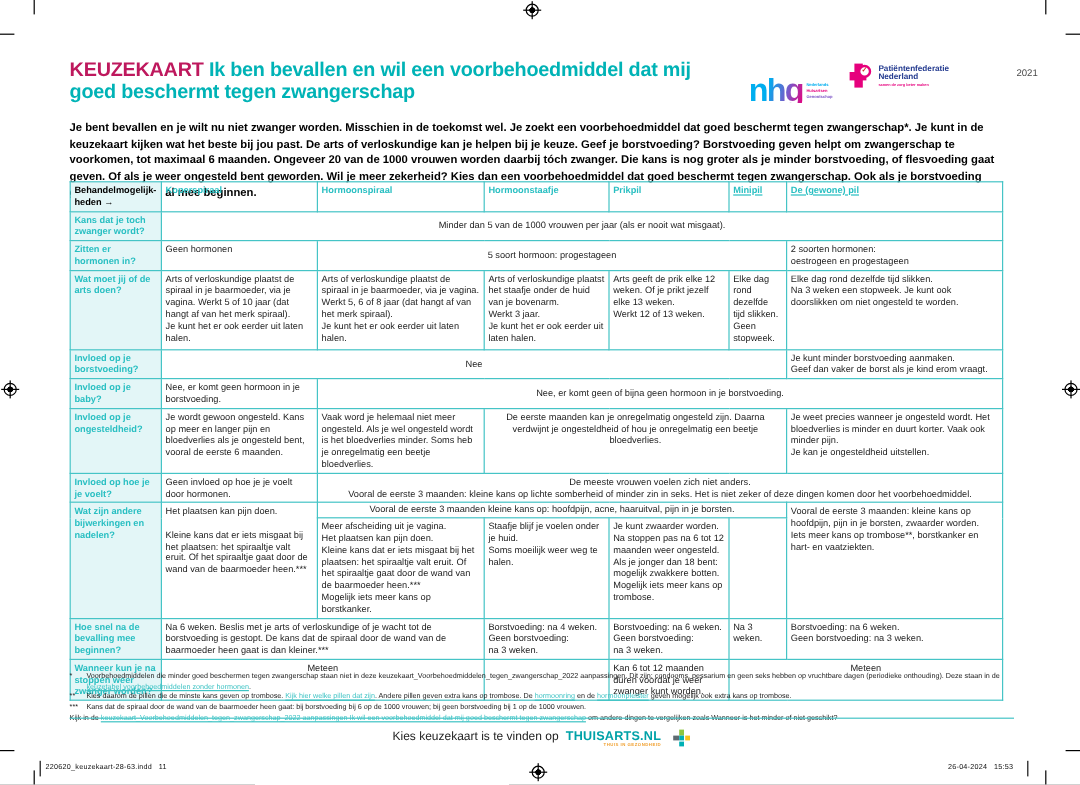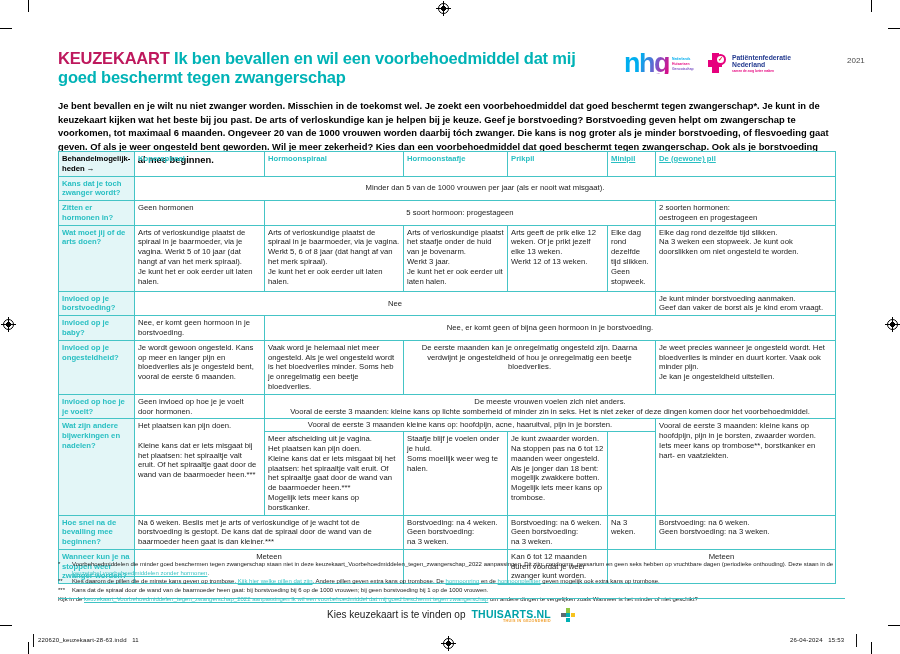--- a/index.html
+++ b/index.html
@@ -18,21 +18,21 @@
   
   .content { position:absolute; left:58px; top:47px; width:787px; height:585px; }
 
   
   .title { position:absolute; left:0; top:2px; width:560px; font-size:16.5px; font-weight:bold;
            line-height:1.18; color:#00b3b6; letter-spacing:-0.2px; }
   .kicker { color:#be185d; }
   .year { position:absolute; left:789px; top:9px; font-size:8px; color:#4a4a4a; }
 
   
-  .nhg { position:absolute; left:566px; top:6px; display:flex; gap:3px; }
+  .nhg { position:absolute; left:566px; top:18px; display:flex; gap:3px; }
   .nhg-word { font-size:27px; line-height:21px; font-weight:bold; letter-spacing:-1.5px;
               background:linear-gradient(105deg,#00aeef 35%,#7d55c7 72%,#e6007d 100%);
               -webkit-background-clip:text; background-clip:text; color:transparent; }
   .nhg-sub { padding-top:4px; font-size:3.4px; line-height:1.4; font-weight:bold; }
   .nhg-sub .s1 { color:#00aeef; } .nhg-sub .s2 { color:#e6007d; } .nhg-sub .s3 { color:#7d55c7; }
 
   
   .patfed { position:absolute; left:650px; top:6px; display:flex; gap:4px; }
   .pf-mark { width:20px; height:20px; position:relative; flex:none; }
   .pf-h { position:absolute; left:0; top:6.5px; width:14px; height:7px; background:#e6007d; }

